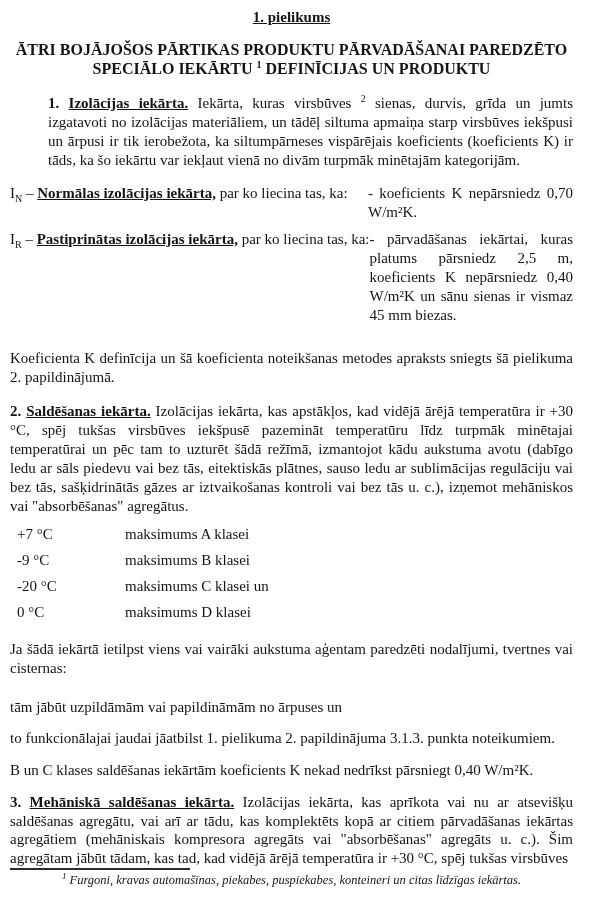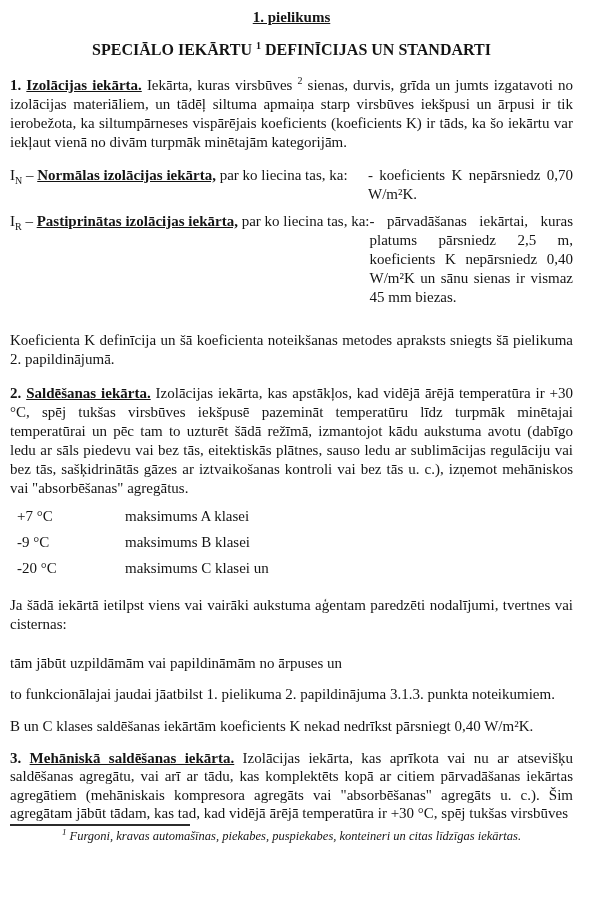--- a/index.html
+++ b/index.html
@@ -23,21 +23,21 @@
     line-height: 17px;
   }
   .doc-title {
     margin-top: 15px;
     text-align: center;
     font-weight: bold;
     font-size: 16px;
     line-height: 18.5px;
   }
   p { margin: 0; text-align: justify; }
-  .para-s1 { margin-top: 16px; }
+  .para-s1 { margin-top: 16px; margin-left: 38px; }
   .num { font-weight: bold; }
   .term { font-weight: bold; text-decoration: underline; }
   sup { font-size: 10px; line-height: 0; }
   sub { font-size: 10px; line-height: 0; }
   .def-row { display: flex; justify-content: flex-end; }
   .def-row-1 { margin-top: 14px; }
   .def-row-2 { margin-top: 8px; font-family: Liberation Serif, serif; }
   .def-left { flex: 0 0 358px; white-space: nowrap; }
   .def-left .term { white-space: nowrap; }
   .def-right { flex: 1 1 auto; text-align: justify; }
@@ -67,21 +67,22 @@
   .footnotes sup { font-size: 9px; }
 </style>
 </head>
 <body>
 
 <div class="page">
 
   <div class="annex">1. pielikums</div>
 
   <div class="doc-title">
-    <div><span>SPECIĀLO IEKĀRTU </span><sup>1</sup><span> DEFINĪCIJAS UN STANDARTI</span></div>
+    <div>ĀTRI BOJĀJOŠOS PĀRTIKAS PRODUKTU PĀRVADĀŠANAI PAREDZĒTO</div>
+    <div><span>SPECIĀLO IEKĀRTU </span><sup>1</sup><span> DEFINĪCIJAS UN PRODUKTU</span></div>
   </div>
 
   <p class="para-s1"><span class="num">1. </span><span class="term">Izolācijas iekārta.</span><span> Iekārta, kuras virsbūves </span><sup>2</sup><span> sienas, durvis, grīda un jumts izgatavoti no izolācijas materiāliem, un tādēļ siltuma apmaiņa starp virsbūves iekšpusi un ārpusi ir tik ierobežota, ka siltumpārneses vispārējais koeficients (koeficients K) ir tāds, ka šo iekārtu var iekļaut vienā no divām turpmāk minētajām kategorijām.</span></p>
 
   <div class="def-row def-row-1">
     <div class="def-left"><span>I</span><sub>N</sub><span> – </span><span class="term">Normālas izolācijas iekārta,</span><span> par ko liecina tas, ka:</span></div>
     <div class="def-right">- koeficients K nepārsniedz 0,70 W/m²K.</div>
   </div>
 
   <div class="def-row def-row-2">
@@ -99,20 +100,24 @@
       <span>maksimums A klasei</span>
     </div>
     <div class="temp-row">
       <span class="temp-val">-9 °C</span>
       <span>maksimums B klasei</span>
     </div>
     <div class="temp-row">
       <span class="temp-val">-20 °C</span>
       <span>maksimums C klasei un</span>
     </div>
+    <div class="temp-row">
+      <span class="temp-val">0 °C</span>
+      <span>maksimums D klasei</span>
+    </div>
   </div>
 
   <p class="para-ja">Ja šādā iekārtā ietilpst viens vai vairāki aukstuma aģentam paredzēti nodalījumi, tvertnes vai cisternas:</p>
 
   <p class="para-tam">tām jābūt uzpildāmām vai papildināmām no ārpuses un</p>
 
   <p class="para-to">to funkcionālajai jaudai jāatbilst 1. pielikuma 2. papildinājuma 3.1.3. punkta noteikumiem.</p>
 
   <p class="para-bc">B un C klases saldēšanas iekārtām koeficients K nekad nedrīkst pārsniegt 0,40 W/m²K.</p>
 

